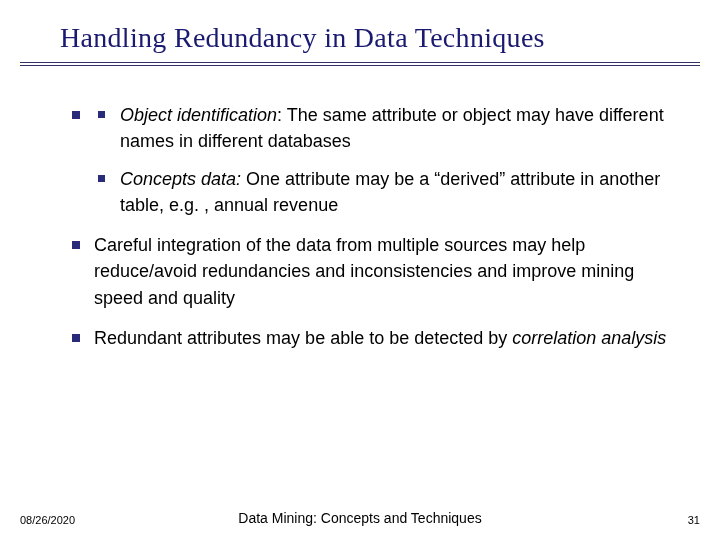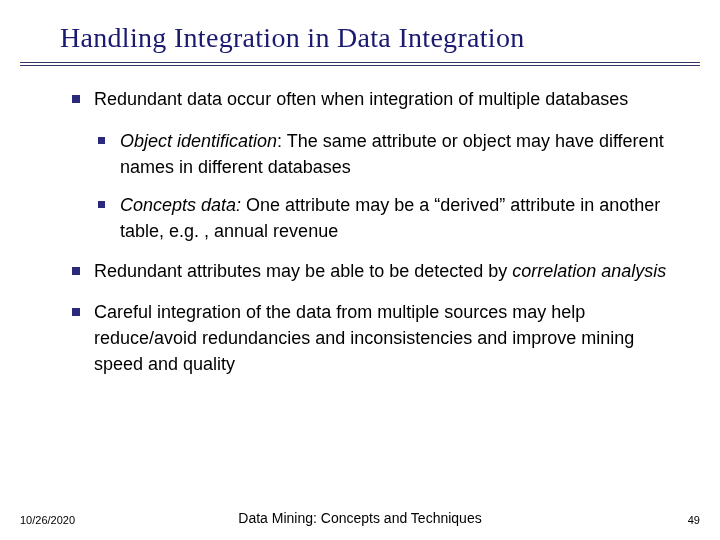--- a/index.html
+++ b/index.html
@@ -83,39 +83,38 @@
     position: absolute;
     right: 20px;
     bottom: 14px;
     font-size: 11px;
     color: #000;
   }
 </style>
 </head>
 <body>
 
-<div class="title">Handling Integration in Data Integration</div>
+<div class="title">Handling Redundancy in Data Techniques</div>
 
 <div class="content">
   <ul class="outer">
     <li>
-      <span>Redundant data occur often when integration of multiple databases</span>
       <ul class="inner">
         <li>
           <span class="italic">Object identification</span><span>:  The same attribute or object may have different names in different databases</span>
         </li>
         <li>
           <span class="italic">Concepts data:</span><span> One attribute may be a “derived” attribute in another table, e.g. , annual revenue</span>
         </li>
       </ul>
     </li>
     <li>
-      <span>Redundant attributes may be able to be detected by </span><span class="italic">correlation analysis</span>
+      <span>Careful integration of the data from multiple sources may help reduce/avoid redundancies and inconsistencies and improve mining speed and quality</span>
     </li>
     <li>
-      <span>Careful integration of the data from multiple sources may help reduce/avoid redundancies and inconsistencies and improve mining speed and quality</span>
+      <span>Redundant attributes may be able to be detected by </span><span class="italic">correlation analysis</span>
     </li>
   </ul>
 </div>
 
-<div class="footer-date">10/26/2020</div>
+<div class="footer-date">08/26/2020</div>
 <div class="footer-center">Data Mining: Concepts and Techniques</div>
-<div class="footer-page">49</div>
+<div class="footer-page">31</div>
 
 </body></html>

